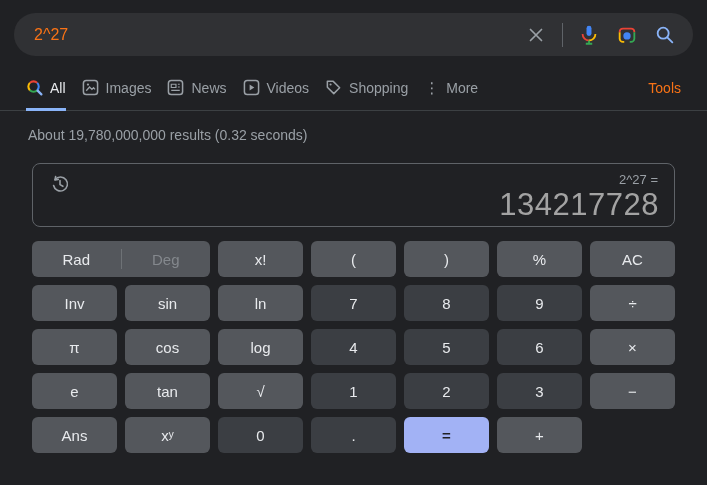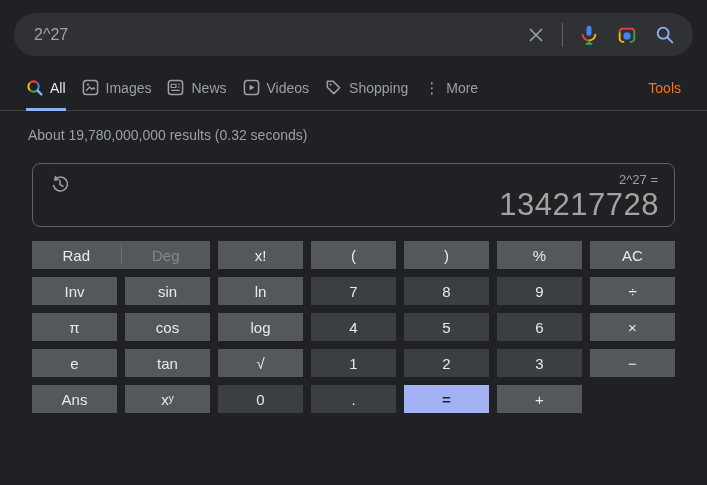--- a/index.html
+++ b/index.html
@@ -18,21 +18,21 @@
     border-radius:22px;
     display:flex;
     align-items:center;
     padding:0 16px 0 20px;
   }
   .searchbar input {
     flex:1;
     background:transparent;
     border:none;
     outline:none;
-    color:#a3a3a3;
+    color:#f97316;
     font-size:16px;
     font-family:"Liberation Sans", sans-serif;
   }
   .sb-icons { display:flex; align-items:center; gap:14px; }
   .sb-icons .icon-btn { width:24px; height:24px; display:flex; align-items:center; justify-content:center; cursor:pointer; background:none; border:none; }
   .sb-divider { width:1px; height:24px; background:#5f6368; }
   
   .tabsbar {
     display:flex;
     align-items:flex-end;
@@ -83,23 +83,23 @@
     letter-spacing:0.5px;
   }
   
   .keypad {
     margin:14px 32px 0 32px;
     display:grid;
     grid-template-columns:repeat(7, 1fr);
     gap:8px;
   }
   .key {
-    height:28px;
+    height:36px;
     border:none;
-    border-radius:0;
+    border-radius:6px;
     font-family:"Liberation Sans", sans-serif;
     font-size:15px;
     color:#e8eaed;
     cursor:pointer;
     display:flex;
     align-items:center;
     justify-content:center;
   }
   .key.fn { background:#54575c; }
   .key.num { background:#3b3e43; }

